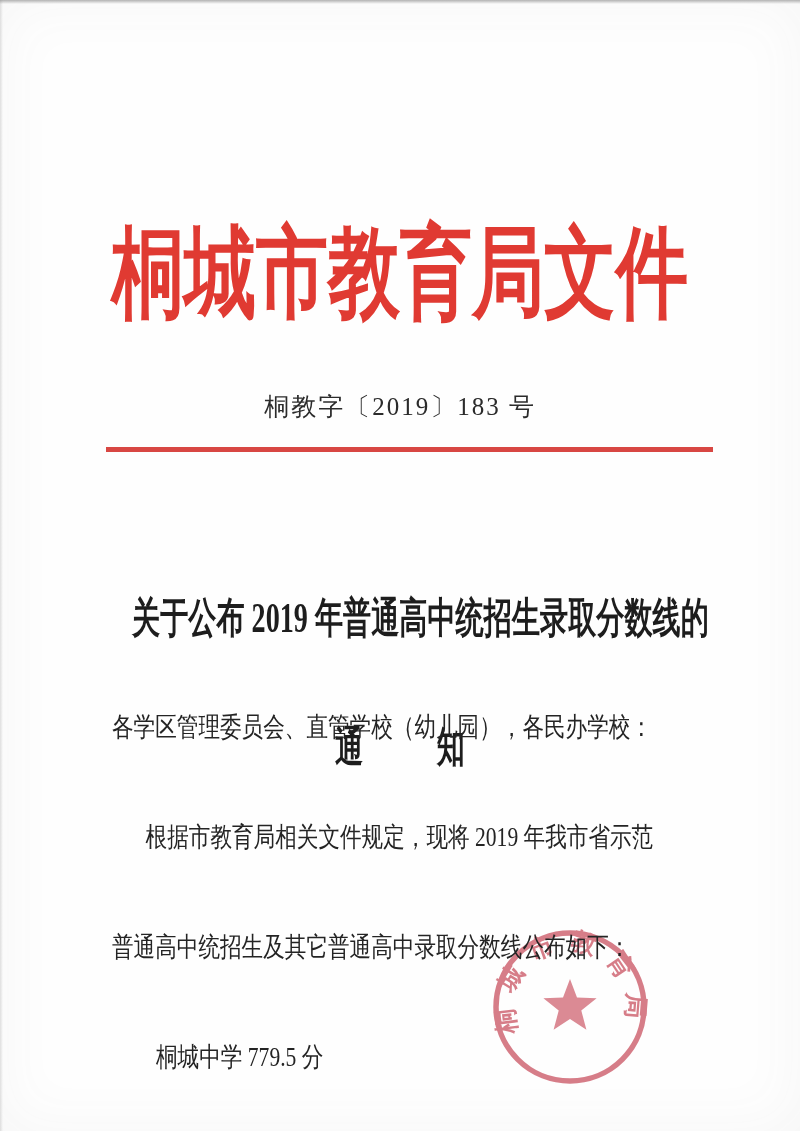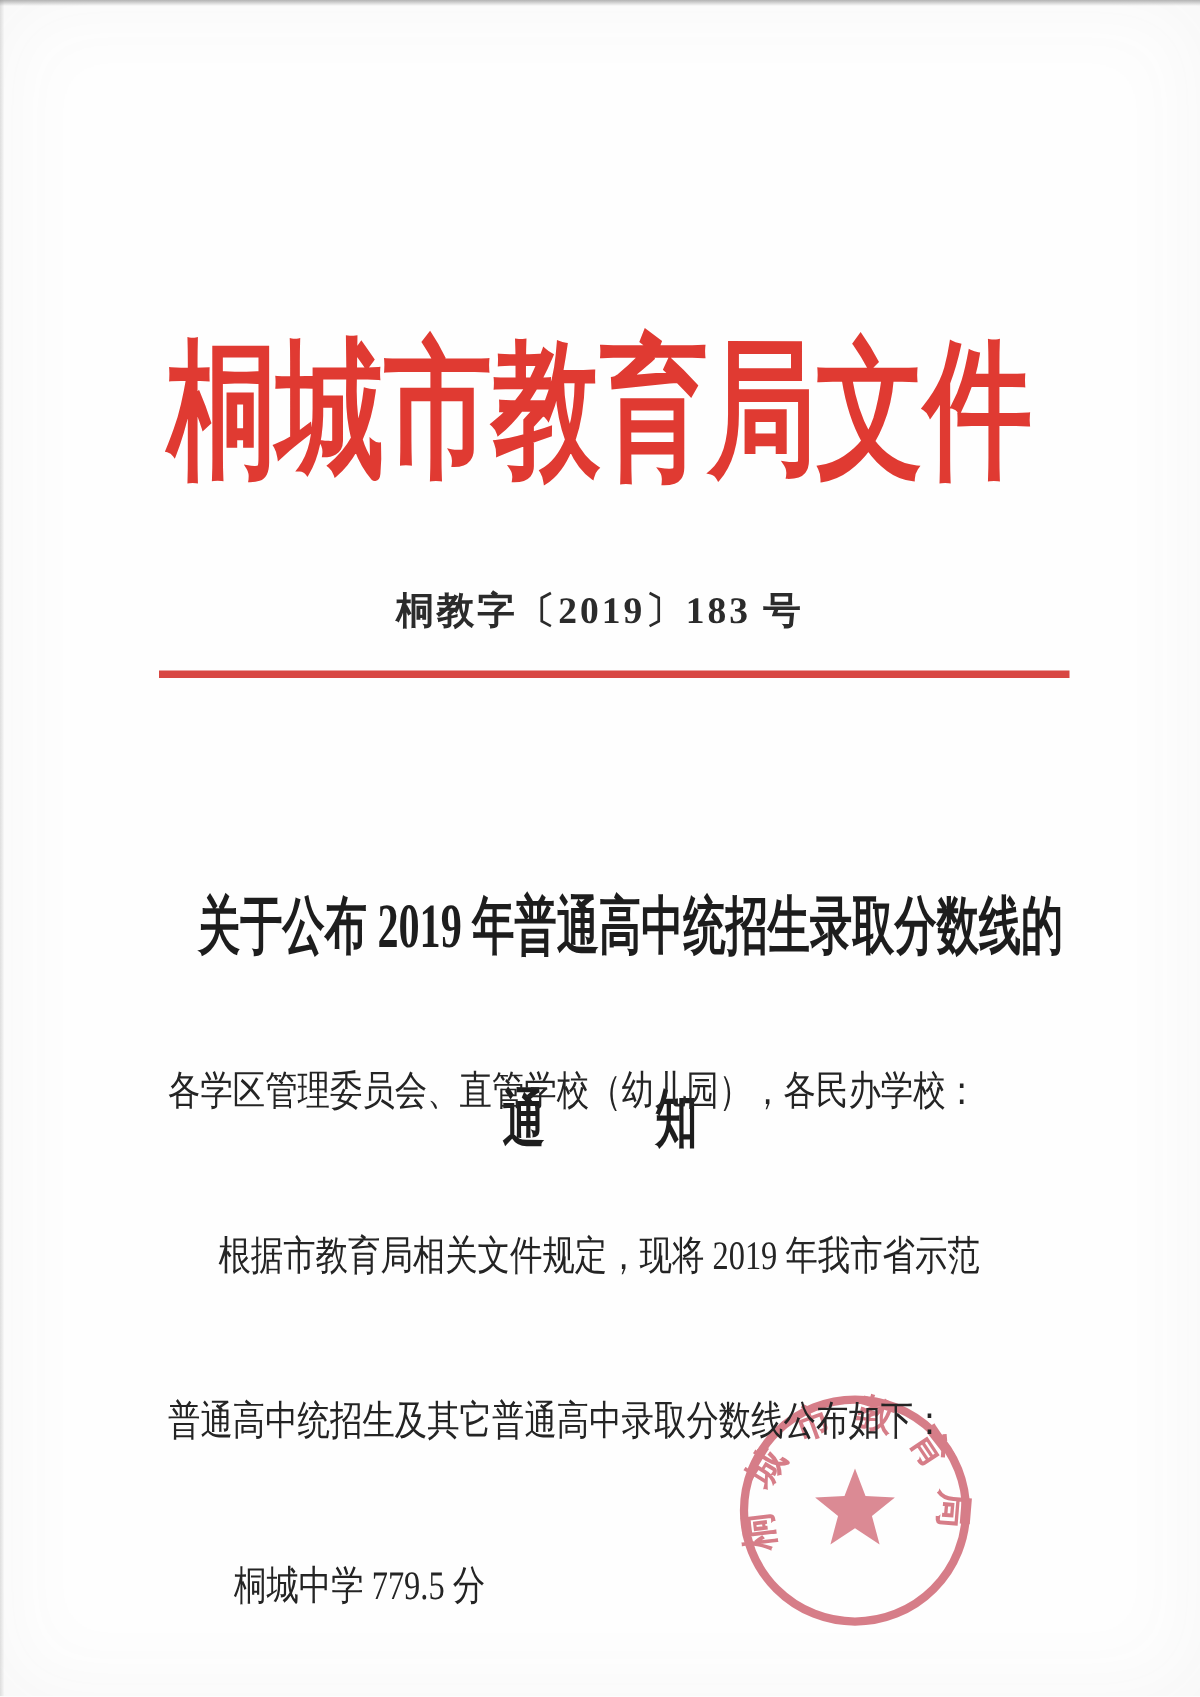--- a/index.html
+++ b/index.html
@@ -19,21 +19,21 @@
   }
   .agency {
     position:absolute; top:219px; left:0; width:800px;
     text-align:center; white-space:nowrap;
     font-size:100px; line-height:1.1; font-weight:bold;
     color:#e03a32;
     transform:scaleX(0.72); transform-origin:center top;
   }
   .docnum {
     position:absolute; top:390px; left:0; width:800px;
-    text-align:center; font-size:25px; color:#2b2b2b; letter-spacing:2px;font-weight:bold;
+    text-align:center; font-size:25px; color:#2b2b2b; letter-spacing:2px;
   }
   .redline {
     position:absolute; top:447px; left:106px; width:607px; height:5px;
     background:#d84743;
   }
   .title {
     position:absolute; top:511px; left:0; width:800px;
     text-align:center; color:#1d1d1d; font-weight:bold;
     font-size:42px; line-height:43px; white-space:pre;
     transform:scaleX(0.67); transform-origin:center top;

